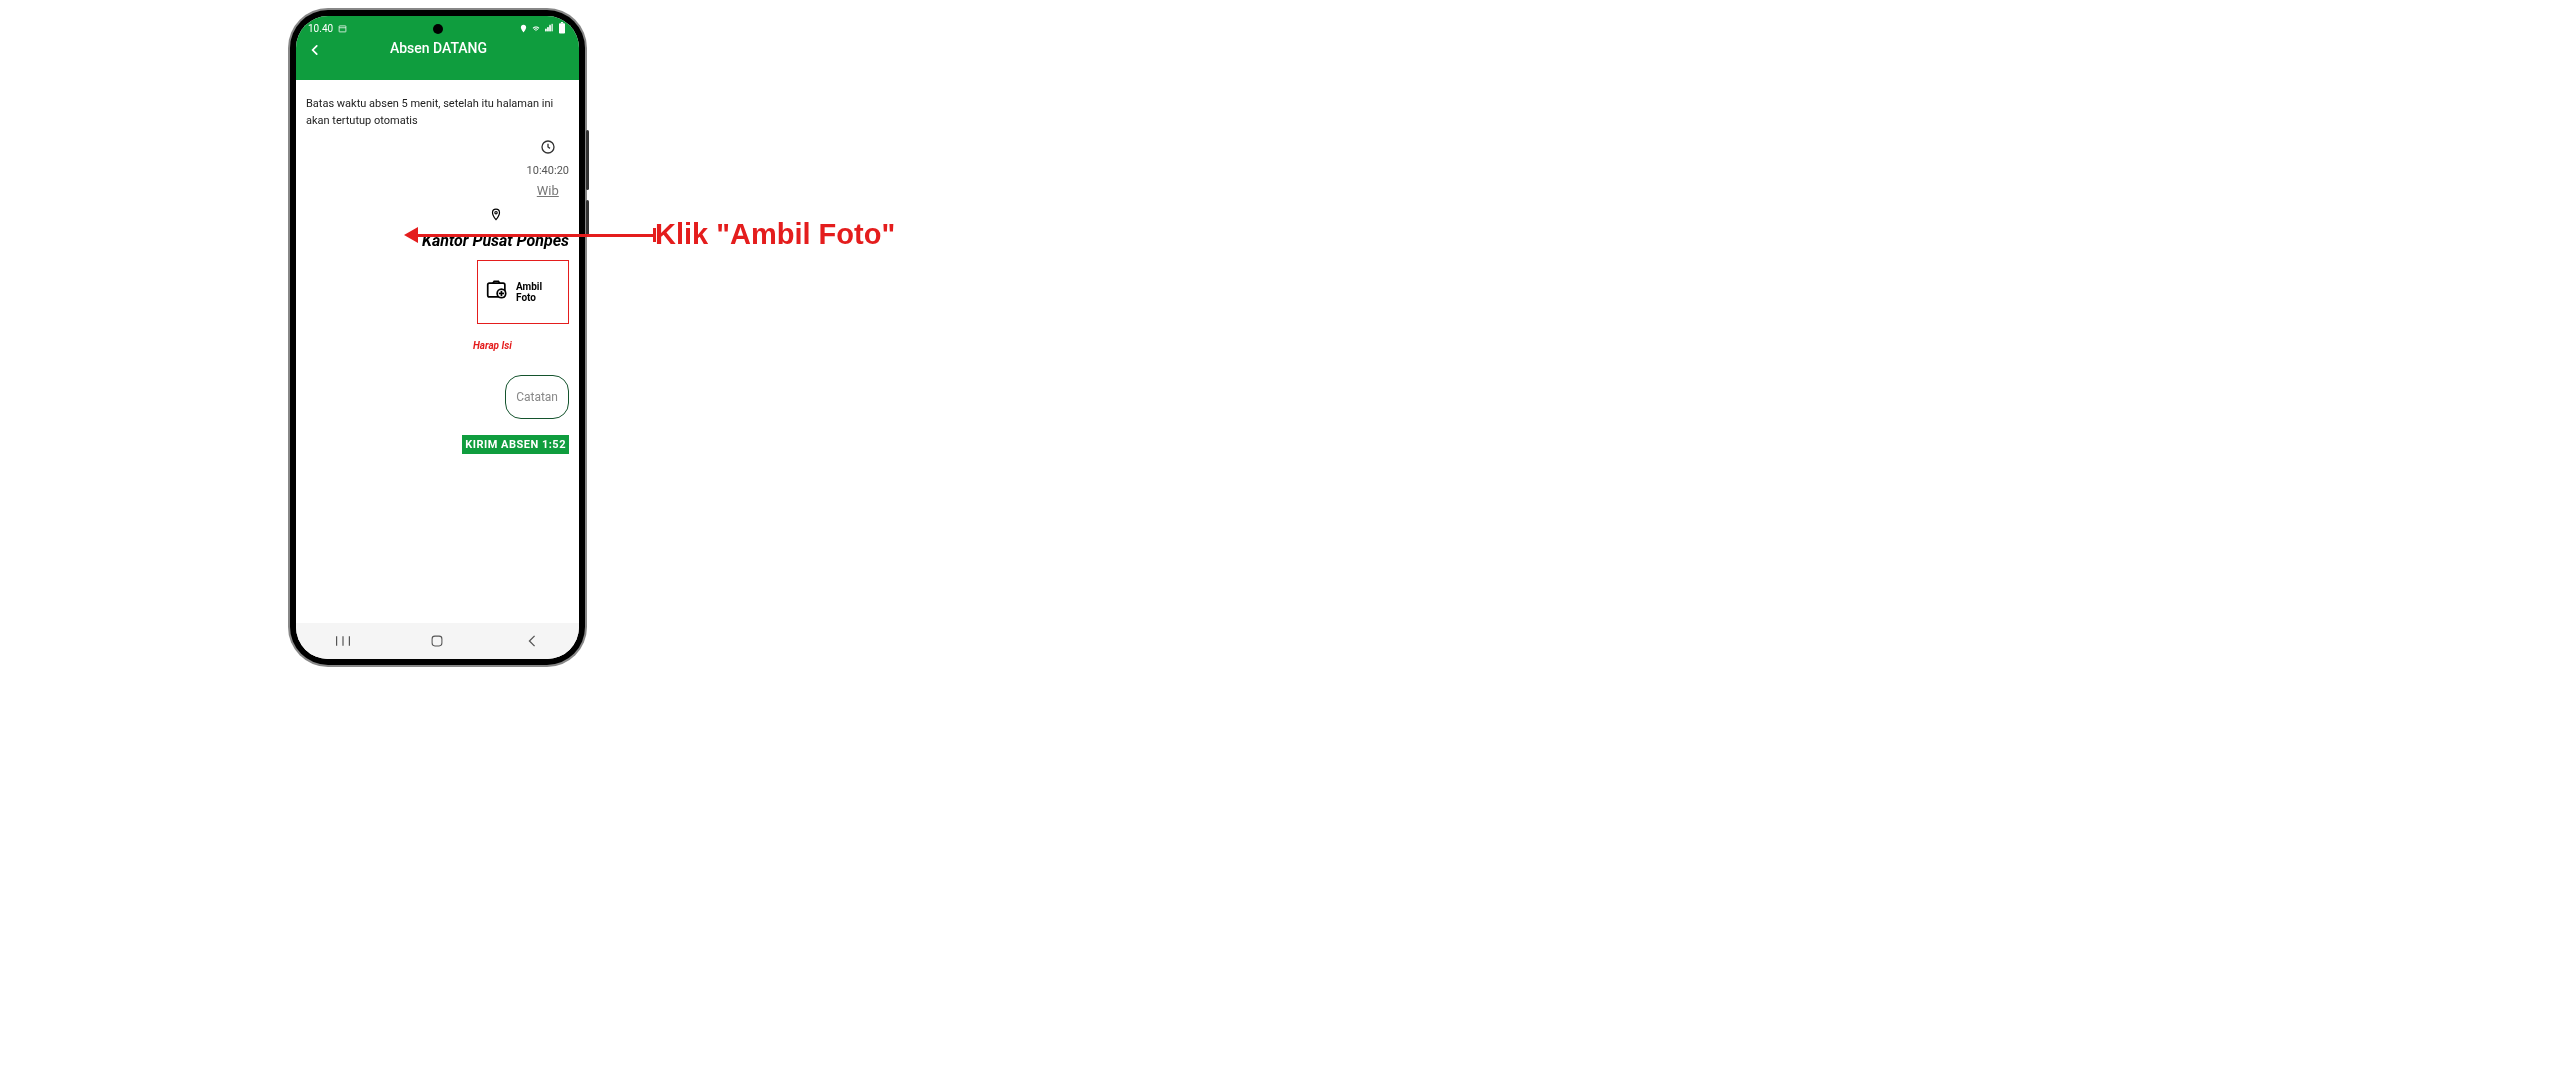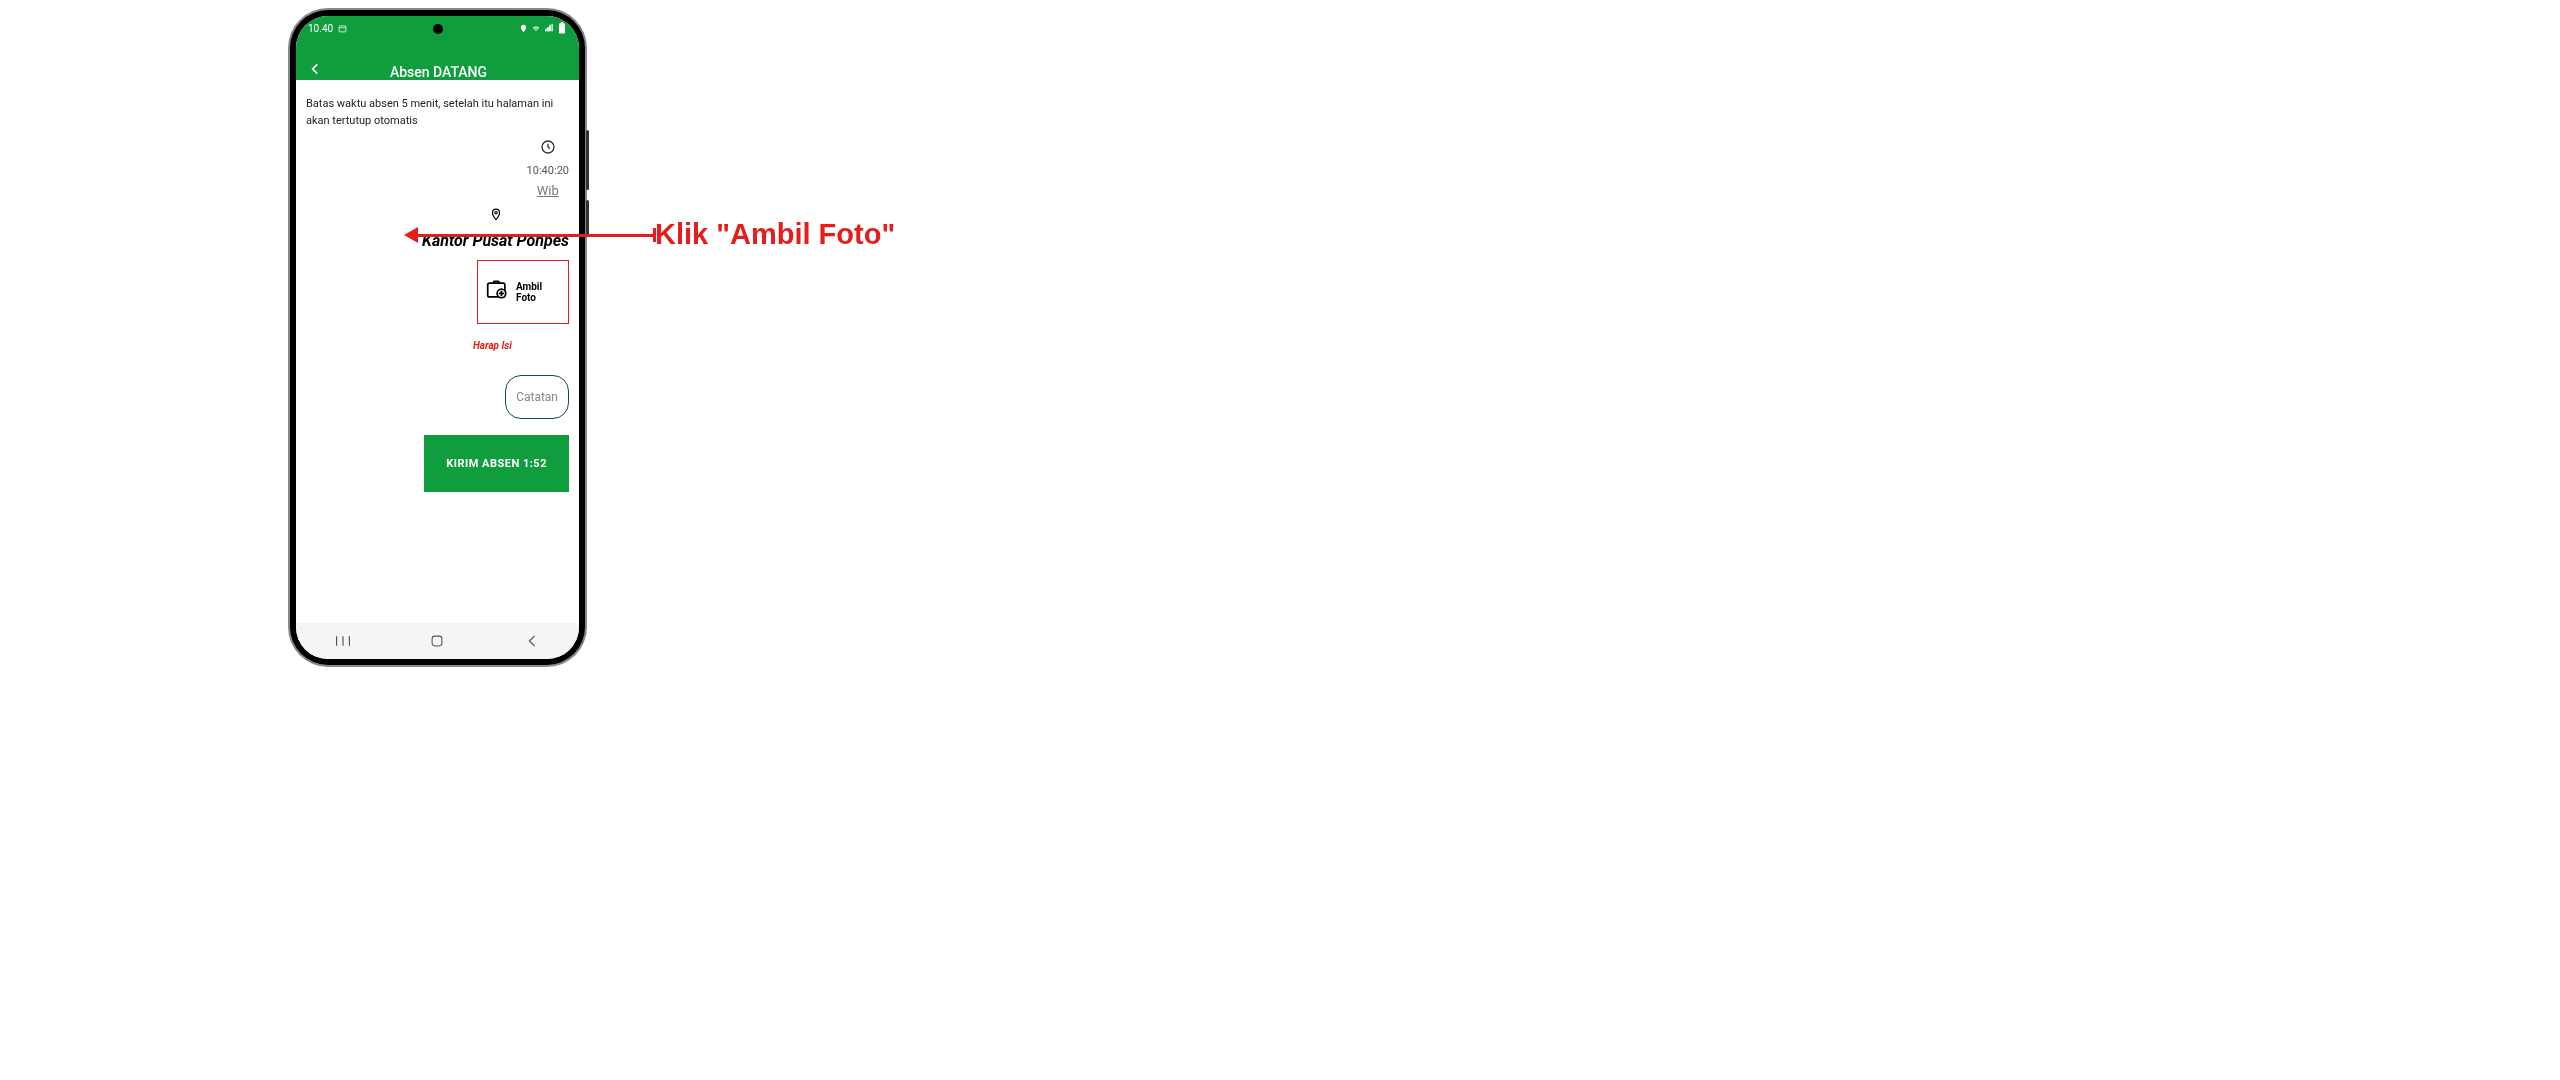--- a/index.html
+++ b/index.html
@@ -70,21 +70,21 @@
       color: #fff;
       font-size: 10px;
     }
     .status-left { display: flex; gap: 4px; align-items: center; }
     .status-right { display: flex; gap: 3px; align-items: center; }
     .status-icon { width: 10px; height: 10px; display: inline-flex; align-items: center; justify-content: center; }
     .app-header {
       height: 40px;
       background: #0f9d3e;
       display: flex;
-      align-items: flex-end;
+      align-items: flex-start;
       padding: 0 12px;
       gap: 12px;
     }
     .back-btn { color: #fff; font-size: 18px; cursor: pointer; }
     .header-title { color: #fff; font-size: 14px; font-weight: 500; flex: 1; text-align: center; margin-right: 24px; }
     .content {
       flex: 1;
       padding: 16px 10px 0 10px;
       background: #fff;
       display: flex;
@@ -114,21 +114,21 @@
       border-radius: 16px;
       padding: 14px 10px;
       font-size: 12px;
       color: #888;
       margin-top: 14px;
     }
     .submit-btn {
       background: #0f9d3e;
       color: #fff;
       text-align: center;
-      padding: 22px;
+      padding: 3px;
       font-size: 11px;
       font-weight: 700;
       letter-spacing: 0.5px;
       cursor: pointer;
       margin-top: 6px;
     }
     .nav-bar {
       height: 36px;
       display: flex;
       justify-content: space-around;

